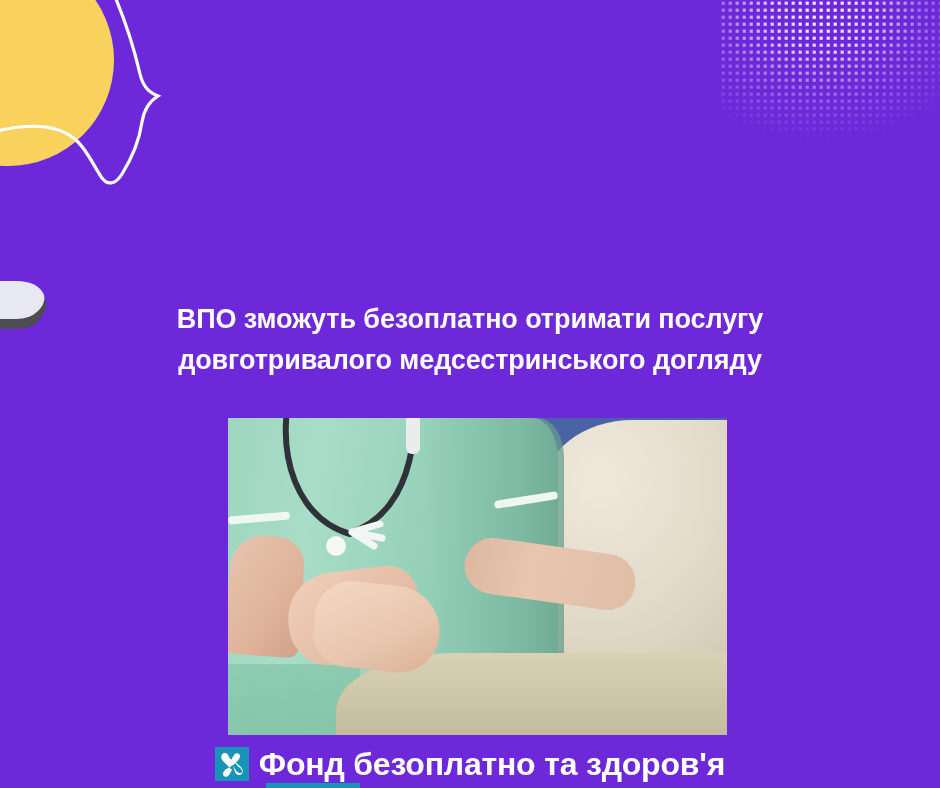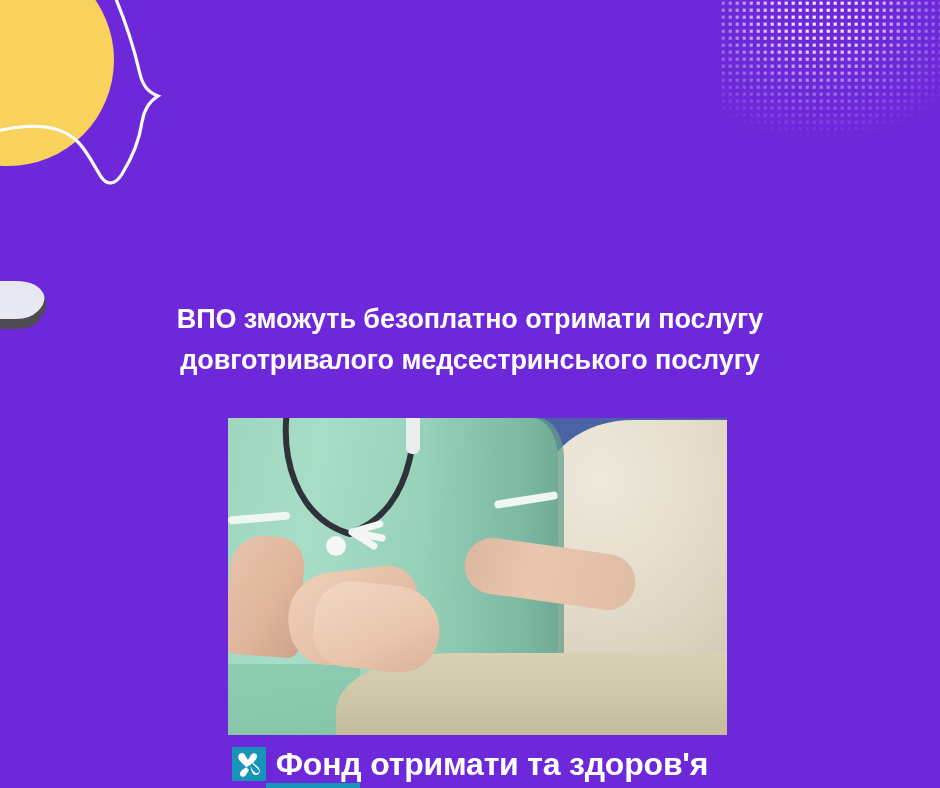--- a/index.html
+++ b/index.html
@@ -289,21 +289,21 @@
     </g>
   </svg>
 
   <svg class="slab" viewBox="0 0 96 52" aria-hidden="true">
     <path d="M -10 42 L 62 42 Q 80 42 86 30 L 92 20 L 92 32 L 86 42 Q 80 52 62 52 L -10 52 Z" fill="#4e4b52"></path>
     <path d="M -10 4 L 62 4 Q 84 4 90 18 Q 92 26 84 34 Q 76 42 62 42 L -10 42 Z" fill="#e7e8f2"></path>
   </svg>
 
   <div class="headline">
     <span class="ln">ВПО зможуть безоплатно отримати послугу</span>
-    <span class="ln">довготривалого медсестринського послугу</span>
+    <span class="ln">довготривалого медсестринського догляду</span>
   </div>
 
   <div class="photo-frame">
     <div class="photo">
       <div class="ph-patient"></div>
       <div class="ph-scrubs">
         <div class="ph-scrubs-shade"></div>
       </div>
       <div class="ph-sleeve-cuff"></div>
       <div class="ph-sleeve-cuff2"></div>
@@ -326,18 +326,18 @@
   <div class="footer">
     <div class="footer-inner">
       <span class="logo-mark">
         <svg width="34" height="34" viewBox="0 0 34 34" aria-hidden="true">
           <path d="M 10 6 C 6 6, 5 11, 8 14 L 17 23 L 14 28 C 12 31, 8 30, 8 27 C 8 24, 11 22, 15 20
                    C 20 17, 25 13, 25 9 C 25 6, 21 5, 19 8 L 16 13 L 13 8 C 12 6.4, 11 6, 10 6 Z" fill="#ffffff"></path>
           <path d="M 24 28 C 28 28, 29 23, 26 20 L 19 14 C 21 18, 24 20, 26 22 C 28 24, 27 26, 25 26
                    C 23 26, 21 24, 20 22 L 18 19 L 20 25 C 21 27, 22 28, 24 28 Z" fill="#ffffff"></path>
         </svg>
       </span>
-      <span class="footer-text">Фонд отримати та здоров'я</span>
+      <span class="footer-text">Фонд безоплатно та здоров'я</span>
     </div>
   </div>
   <div class="logo-secondline"></div>
 
 </div>
 
 </body></html>

